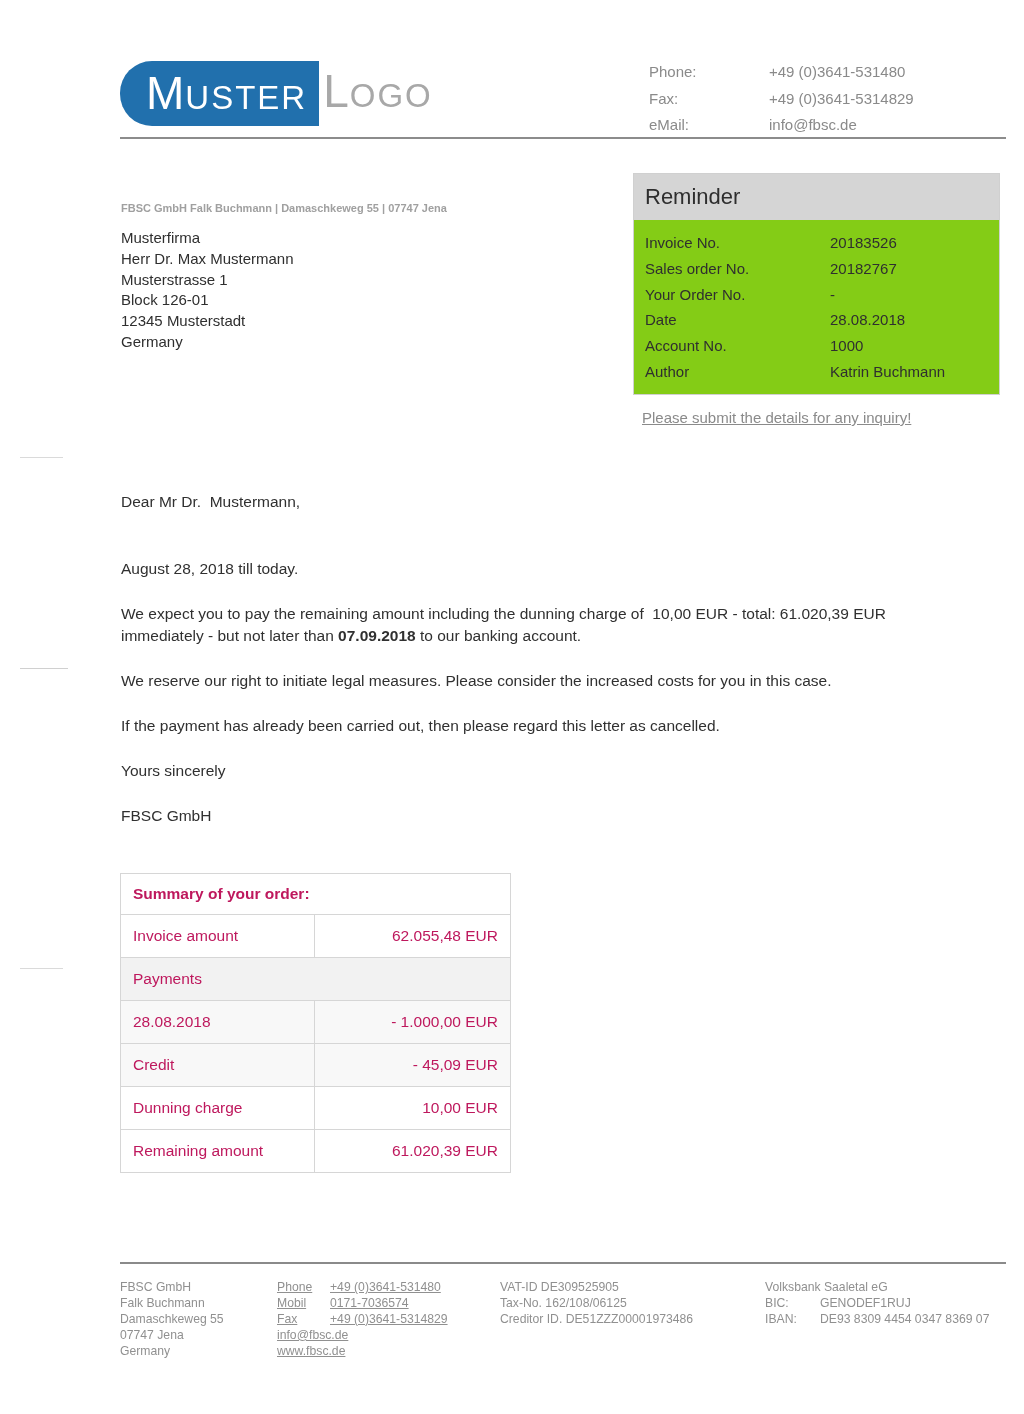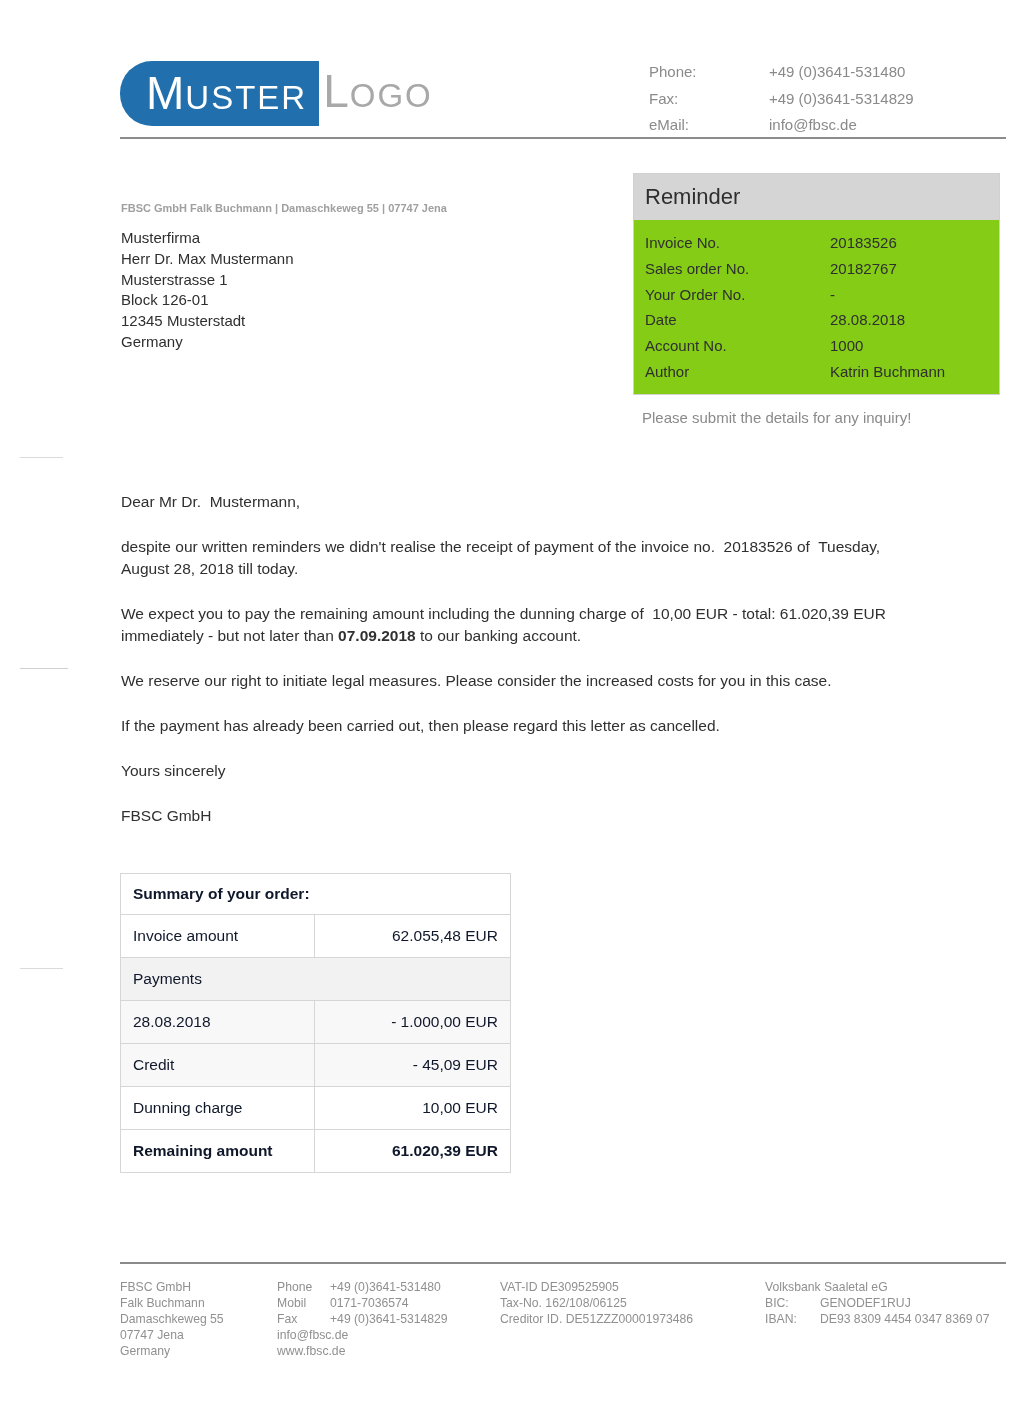--- a/index.html
+++ b/index.html
@@ -25,50 +25,50 @@
   
   .sender-line{position:absolute;left:121px;top:202px;font-size:11px;font-weight:bold;color:#a0a0a0;}
   .recipient{position:absolute;left:121px;top:228px;font-size:15px;line-height:20.8px;color:#2f2f2f;}
   
   .reminder-box{position:absolute;left:633px;top:173px;width:365px;border:1px solid #d0d0d0;}
   .reminder-head{background:#d5d5d5;height:46px;display:flex;align-items:center;padding-left:11px;
     font-size:22px;color:#2e2e2e;}
   .reminder-body{background:#84cc16;padding:10px 0 9px 0;}
   .rem-row{display:flex;font-size:15px;line-height:25.8px;color:#2f2f2f;}
   .rem-label{padding-left:11px;width:196px;box-sizing:border-box;}
-  .reminder-note{position:absolute;left:642px;top:409px;font-size:15px;color:#8a8a8a;}
+  .reminder-note{position:absolute;left:642px;top:409px;font-size:15px;color:#8a8a8a;text-decoration:underline;}
   
   .fold{position:absolute;left:20px;height:1px;background:#dadada;}
   .fold-1{top:457px;width:43px;}
   .fold-2{top:668px;width:48px;background:#d0d0d0;}
   .fold-3{top:968px;width:43px;}
   
   .letter{position:absolute;left:121px;top:491px;width:872px;font-size:15.5px;color:#303030;}
   .letter p{margin:0 0 23px 0;line-height:22px;white-space:pre-wrap;}
   .letter .line{line-height:22px;white-space:pre-wrap;}
   .letter b{font-weight:bold;}
   
   .summary{position:absolute;left:120px;top:873px;width:389px;border:1px solid #d6d6d6;
-    font-size:15.5px;color:#0f172a;}
+    font-size:15.5px;color:#be185d;}
   .t-title{height:40px;display:flex;align-items:center;padding-left:12px;font-weight:bold;
     border-bottom:1px solid #d6d6d6;background:#ffffff;}
   .t-row{display:flex;height:42px;border-bottom:1px solid #d6d6d6;background:#ffffff;}
   .t-row:last-child{border-bottom:none;}
   .t-cell-l{width:194px;box-sizing:border-box;padding-left:12px;display:flex;align-items:center;
     border-right:1px solid #d6d6d6;}
   .t-cell-r{flex:1;display:flex;align-items:center;justify-content:flex-end;padding-right:12px;}
   .t-row.span .t-cell-l{width:100%;border-right:none;}
   .t-row.shade1{background:#f2f2f2;}
   .t-row.shade2{background:#f8f8f8;}
-  .t-row.bold{font-weight:bold;}
+  .t-row.bold{font-weight:normal;}
   
   .footer{position:absolute;left:0;top:1280px;width:1024px;font-size:12.2px;line-height:15.9px;color:#909090;}
   .f-col{position:absolute;top:0;}
   .f-col1{left:120px;}
-  .f-col2{left:277px;}
+  .f-col2{left:277px;text-decoration:underline;}
   .f-col3{left:500px;}
   .f-col4{left:765px;}
   .f-row{display:flex;}
   .f-col2 .f-label{width:53px;}
   .f-col4 .f-label{width:55px;}
 </style>
 </head>
 <body>
 
 <div class="page">
@@ -140,21 +140,21 @@
     </div>
   </div>
   <div class="reminder-note">Please submit the details for any inquiry!</div>
 
   <div class="fold fold-1"></div>
   <div class="fold fold-2"></div>
   <div class="fold fold-3"></div>
 
   <div class="letter">
     <p>Dear Mr Dr.  Mustermann,</p>
-    <p><span class="line">despite our written reminders we didn't realise the receipt of payment of the invoice no.  20183526 of  Tuesday,</span><br><span class="line">August 28, 2018 till today.</span></p>
+    <p><br><span class="line">August 28, 2018 till today.</span></p>
     <p><span class="line">We expect you to pay the remaining amount including the dunning charge of  10,00 EUR - total: 61.020,39 EUR</span><br><span>immediately - but not later than </span><b>07.09.2018</b><span> to our banking account.</span></p>
     <p>We reserve our right to initiate legal measures. Please consider the increased costs for you in this case.</p>
     <p>If the payment has already been carried out, then please regard this letter as cancelled.</p>
     <p>Yours sincerely</p>
     <p>FBSC GmbH</p>
   </div>
 
   <div class="summary">
     <div class="t-title">Summary of your order:</div>
     <div class="t-row">

